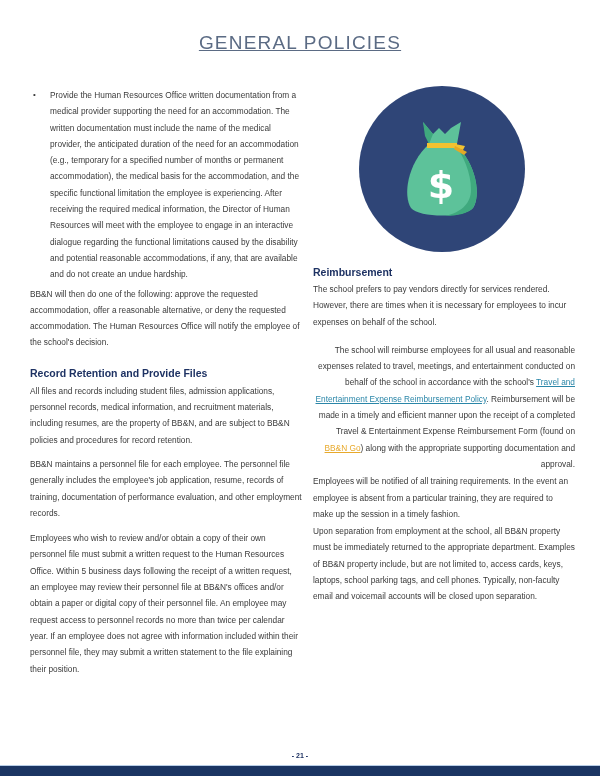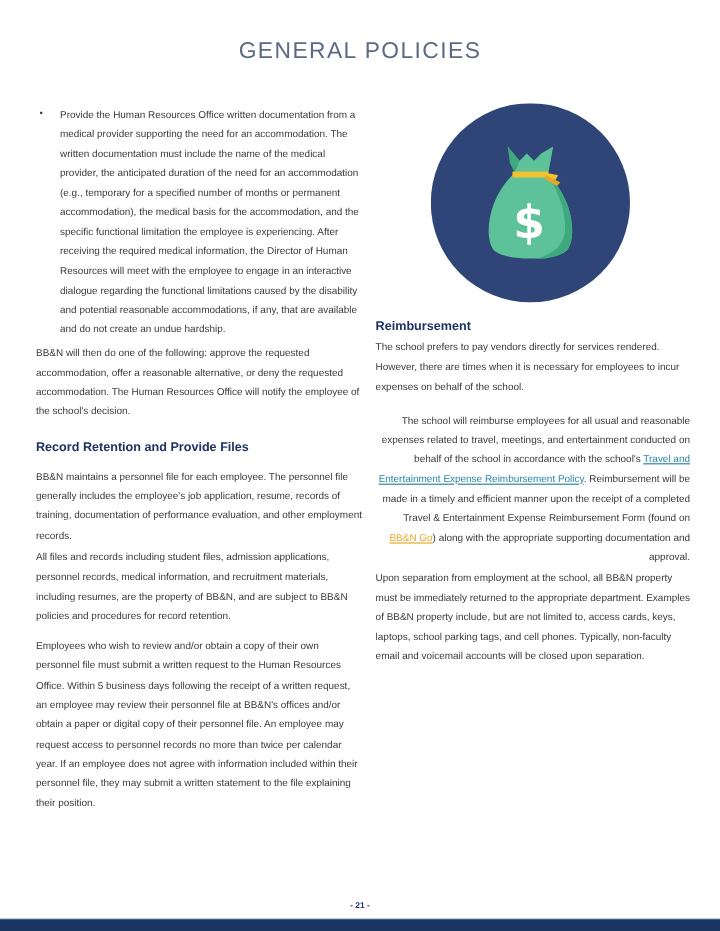--- a/index.html
+++ b/index.html
@@ -5,21 +5,21 @@
   html, body { margin: 0; padding: 0; }
   body {
     width: 600px; height: 776px; position: relative; overflow: hidden;
     background: #ffffff;
     font-family: "Liberation Sans", sans-serif;
     color: #3a3a3a;
   }
   .title {
     position: absolute; top: 32px; left: 0; width: 600px;
     text-align: center; font-size: 19px; letter-spacing: 1.2px;
-    color: #5b6b84; font-weight: normal;
+    color: #5b6b84; font-weight: normal; text-decoration: underline;
   }
   .col { position: absolute; font-size: 8.3px; line-height: 16.3px; }
   .left { left: 30px; width: 272px; }
   .right { left: 313px; width: 262px; }
   p { margin: 0; }
   .bullet-list { margin: 0; padding: 0; list-style: none; }
   .bullet-item { position: relative; padding-left: 20px; }
   .bullet-dot {
     position: absolute; left: 3px; top: 0; font-size: 8px;
   }
@@ -50,22 +50,22 @@
 
 <div class="col left" style="top:87px;">
   <ul class="bullet-list">
     <li class="bullet-item">
       <span class="bullet-dot">•</span>
       <span>Provide the Human Resources Office written documentation from a medical provider supporting the need for an accommodation. The written documentation must include the name of the medical provider, the anticipated duration of the need for an accommodation (e.g., temporary for a specified number of months or permanent accommodation), the medical basis for the accommodation, and the specific functional limitation the employee is experiencing. After receiving the required medical information, the Director of Human Resources will meet with the employee to engage in an interactive dialogue regarding the functional limitations caused by the disability and potential reasonable accommodations, if any, that are available and do not create an undue hardship.</span>
     </li>
   </ul>
   <p style="margin-top:3px;">BB&amp;N will then do one of the following: approve the requested accommodation, offer a reasonable alternative, or deny the requested accommodation. The Human Resources Office will notify the employee of the school's decision.</p>
   <h3 style="margin-top:14px;">Record Retention and Provide Files</h3>
+  <p style="margin-top:2px;">All files and records including student files, admission applications, personnel records, medical information, and recruitment materials, including resumes, are the property of BB&amp;N, and are subject to BB&amp;N policies and procedures for record retention.</p>
   <p style="margin-top:8px;">BB&amp;N maintains a personnel file for each employee. The personnel file generally includes the employee's job application, resume, records of training, documentation of performance evaluation, and other employment records.</p>
-  <p style="margin-top:2px;">All files and records including student files, admission applications, personnel records, medical information, and recruitment materials, including resumes, are the property of BB&amp;N, and are subject to BB&amp;N policies and procedures for record retention.</p>
   <p style="margin-top:9px;">Employees who wish to review and/or obtain a copy of their own personnel file must submit a written request to the Human Resources Office. Within 5 business days following the receipt of a written request, an employee may review their personnel file at BB&amp;N's offices and/or obtain a paper or digital copy of their personnel file. An employee may request access to personnel records no more than twice per calendar year. If an employee does not agree with information included within their personnel file, they may submit a written statement to the file explaining their position.</p>
 </div>
 
 <div class="illus">
   <svg width="166" height="166" viewBox="0 0 166 166">
     <circle cx="83" cy="83" r="83" fill="#2f4577"></circle>
 
     <path d="M64 36 L74 48 L80 42 L86 48 L92 42 L102 36 L98 58 L70 58 Z" fill="#5dc29a"></path>
     <path d="M64 36 L74 48 L70 58 L66 50 Z" fill="#3fa97e"></path>
 
@@ -79,18 +79,19 @@
     <text x="82" y="112" text-anchor="middle" font-family="DejaVu Sans, sans-serif" font-size="38" font-weight="bold" fill="#ffffff">$</text>
   </svg>
 </div>
 
 <div class="col right" style="top:264px;">
   <h3>Reimbursement</h3>
   <p style="margin-top:1px;">The school prefers to pay vendors directly for services rendered. However, there are times when it is necessary for employees to incur expenses on behalf of the school.</p>
   <p style="margin-top:12px;text-align:right;">
     <span>The school will reimburse employees for all usual and reasonable expenses related to travel, meetings, and entertainment conducted on behalf of the school in accordance with the school's </span><a class="link-blue">Travel and Entertainment Expense Reimbursement Policy</a><span>. Reimbursement will be made in a timely and efficient manner upon the receipt of a completed Travel &amp; Entertainment Expense Reimbursement Form (found on </span><a class="link-gold">BB&amp;N Go</a><span>) along with the appropriate supporting documentation and approval.</span>
   </p>
+  <p style="margin-top:1px;">Employees will be notified of all training requirements. In the event an employee is absent from a particular training, they are required to make up the session in a timely fashion.</p>
   <p style="margin-top:1px;">Upon separation from employment at the school, all BB&amp;N property must be immediately returned to the appropriate department. Examples of BB&amp;N property include, but are not limited to, access cards, keys, laptops, school parking tags, and cell phones. Typically, non-faculty email and voicemail accounts will be closed upon separation.</p>
 </div>
 
 <div class="page-num">- 21 -</div>
 <div class="footer-line"></div>
 <div class="footer-bar"></div>
 
 </body></html>

